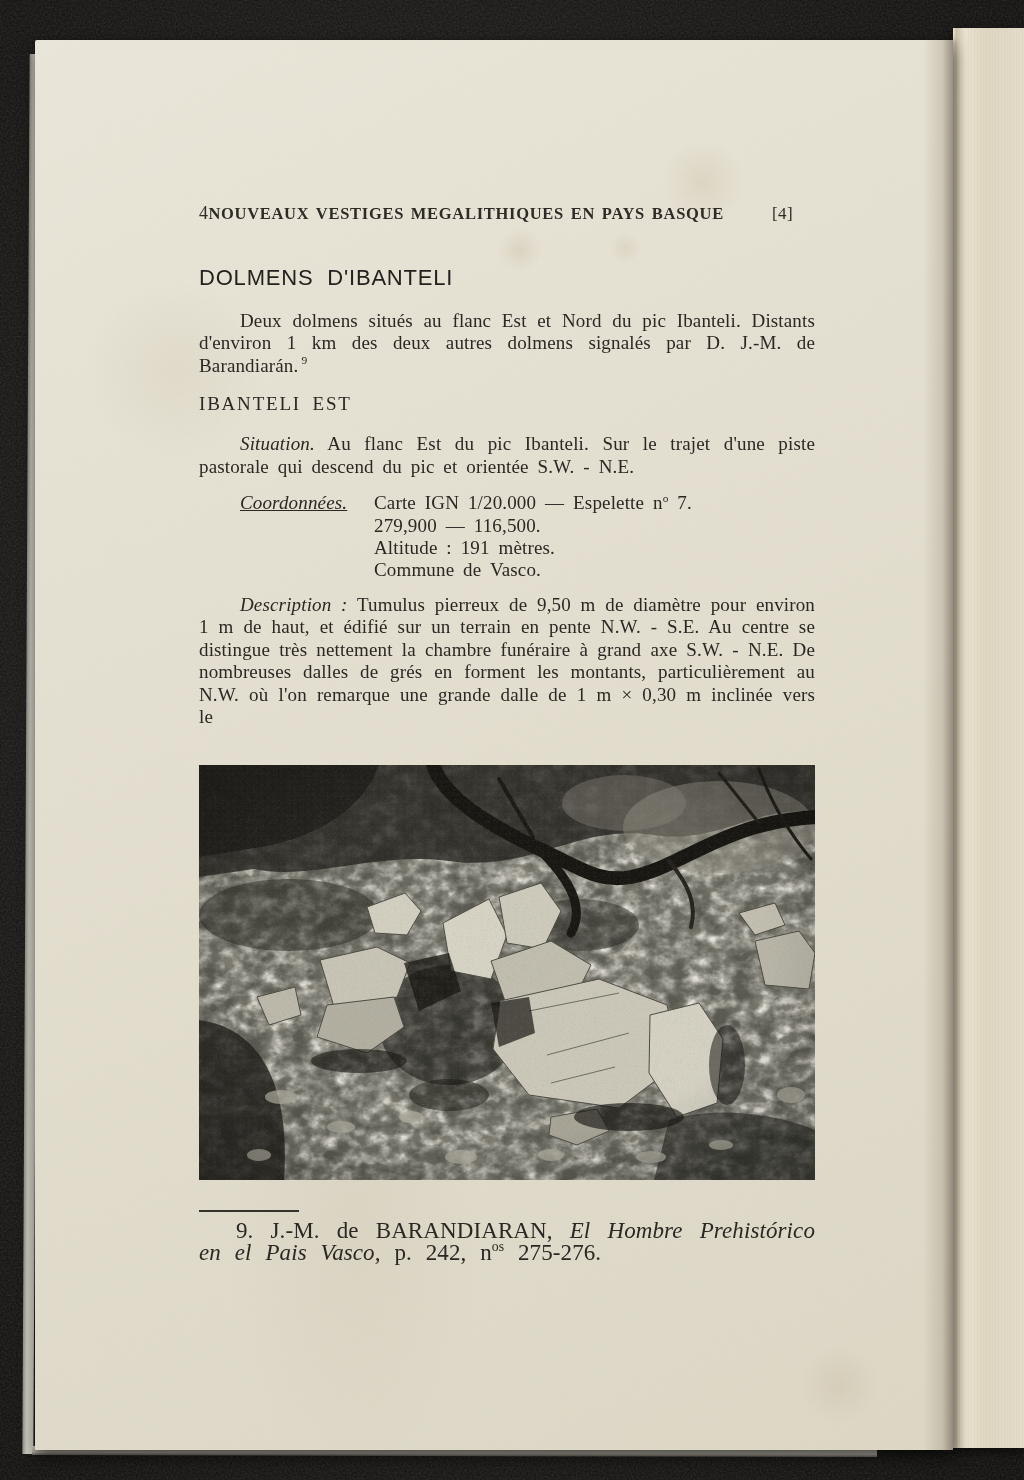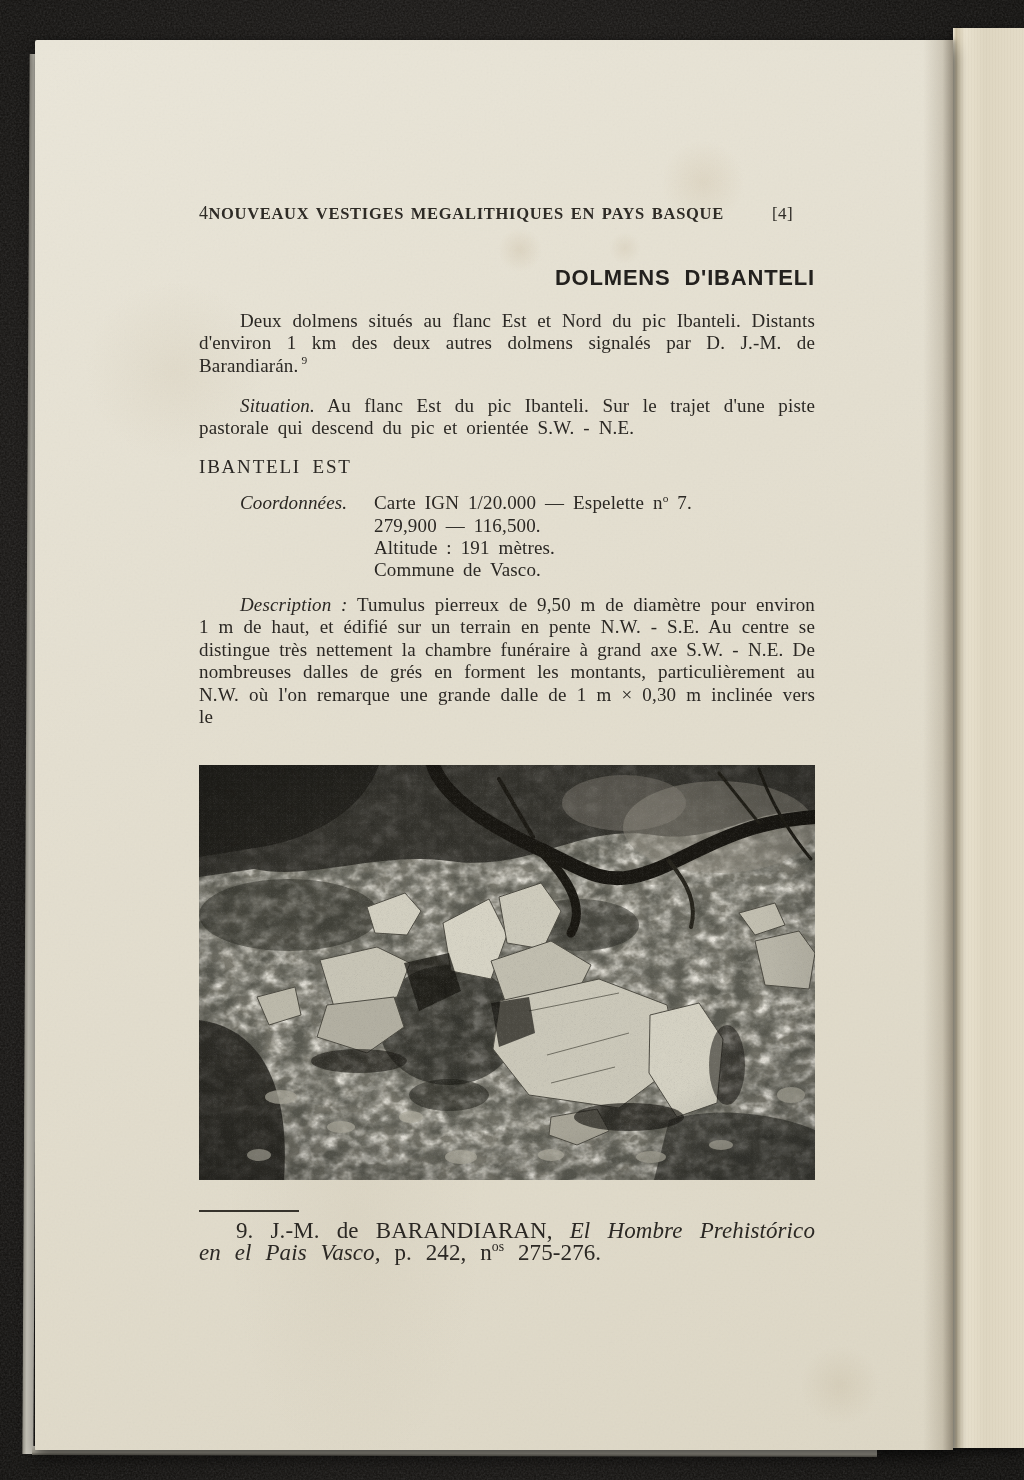--- a/index.html
+++ b/index.html
@@ -62,32 +62,32 @@
 
   .header-row {
     display:flex; align-items:baseline; width:594px;
     font-size:16.5px; letter-spacing:.4px; word-spacing:2px; color:#2e2b26;
   }
   .header-row .pgnum { flex:0 0 auto; font-size:18px; }
   .header-row .running { flex:1 1 auto; text-align:left; letter-spacing:.7px;font-weight:bold; }
   .header-row .bracket { flex:0 0 auto; font-size:17px; }
 
   .doc-title {
-    margin-top:42px; text-align:right;
-    font-family:"Liberation Sans", sans-serif; font-weight:700;
+    margin-top:42px; text-align:left;
+    font-family:"Liberation Sans", sans-serif; font-weight:400;
     font-size:22px; letter-spacing:.8px; word-spacing:7px; color:#23211e;
   }
 
   .para { margin:0; text-align:justify; text-indent:41px; }
   .p-intro { margin-top:20px; }
   .sec-head { margin-top:16px; letter-spacing:1.8px; word-spacing:5px; }
   .p-situation { margin-top:18px; }
   .coord { margin-top:14px; }
   .coord-l1 { padding-left:41px; }
-  .coord-l1 .coord-label { display:inline-block; width:134px; font-style:italic; }
+  .coord-l1 .coord-label { display:inline-block; width:134px; font-style:italic;text-decoration:underline; }
   .coord-rest { padding-left:175px; }
   .p-desc { margin-top:12px; text-align-last:justify; }
   .it { font-style:italic; }
   sup { font-size:.6em; vertical-align:super; line-height:0; letter-spacing:0; }
   .fnref { margin-left:3px; }
 
   .figure { margin:37px 0 0 0; width:616px; height:415px; }
   .figure svg { display:block; }
 
   .fn-rule { width:100px; height:0; border-top:2px solid #35322b; margin-top:30px; }
@@ -135,23 +135,23 @@
       <div class="header-row">
         <span class="pgnum">4</span>
         <span class="running">NOUVEAUX VESTIGES MEGALITHIQUES EN PAYS BASQUE</span>
         <span class="bracket">[4]</span>
       </div>
 
       <div class="doc-title">DOLMENS D'IBANTELI</div>
 
       <p class="para p-intro"><span>Deux dolmens situés au flanc Est et Nord du pic Ibanteli. Distants d'environ 1 km des deux autres dolmens signalés par D. J.-M. de Barandiarán.</span><sup class="fnref">9</sup></p>
 
+      <p class="para sec-head" style="text-indent:0;">IBANTELI EST</p>
+
       <p class="para p-situation"><span class="it">Situation.</span> <span>Au flanc Est du pic Ibanteli. Sur le trajet d'une piste pastorale qui descend du pic et orientée S.W. - N.E.</span></p>
-
-      <p class="para sec-head" style="text-indent:0;">IBANTELI EST</p>
 
       <div class="coord">
         <div class="coord-l1"><span class="coord-label">Coordonnées.</span><span>Carte IGN 1/20.000 — Espelette n</span><sup>o</sup> <span>7.</span></div>
         <div class="coord-rest">279,900 — 116,500.</div>
         <div class="coord-rest">Altitude : 191 mètres.</div>
         <div class="coord-rest">Commune de Vasco.</div>
       </div>
 
       <p class="para p-desc"><span class="it">Description :</span> <span>Tumulus pierreux de 9,50 m de diamètre pour environ 1 m de haut, et édifié sur un terrain en pente N.W. - S.E. Au centre se distingue très nettement la chambre funéraire à grand axe S.W. - N.E. De nombreuses dalles de grés en forment les montants, particulièrement au N.W. où l'on remarque une grande dalle de 1 m × 0,30 m inclinée vers le</span></p>
 

